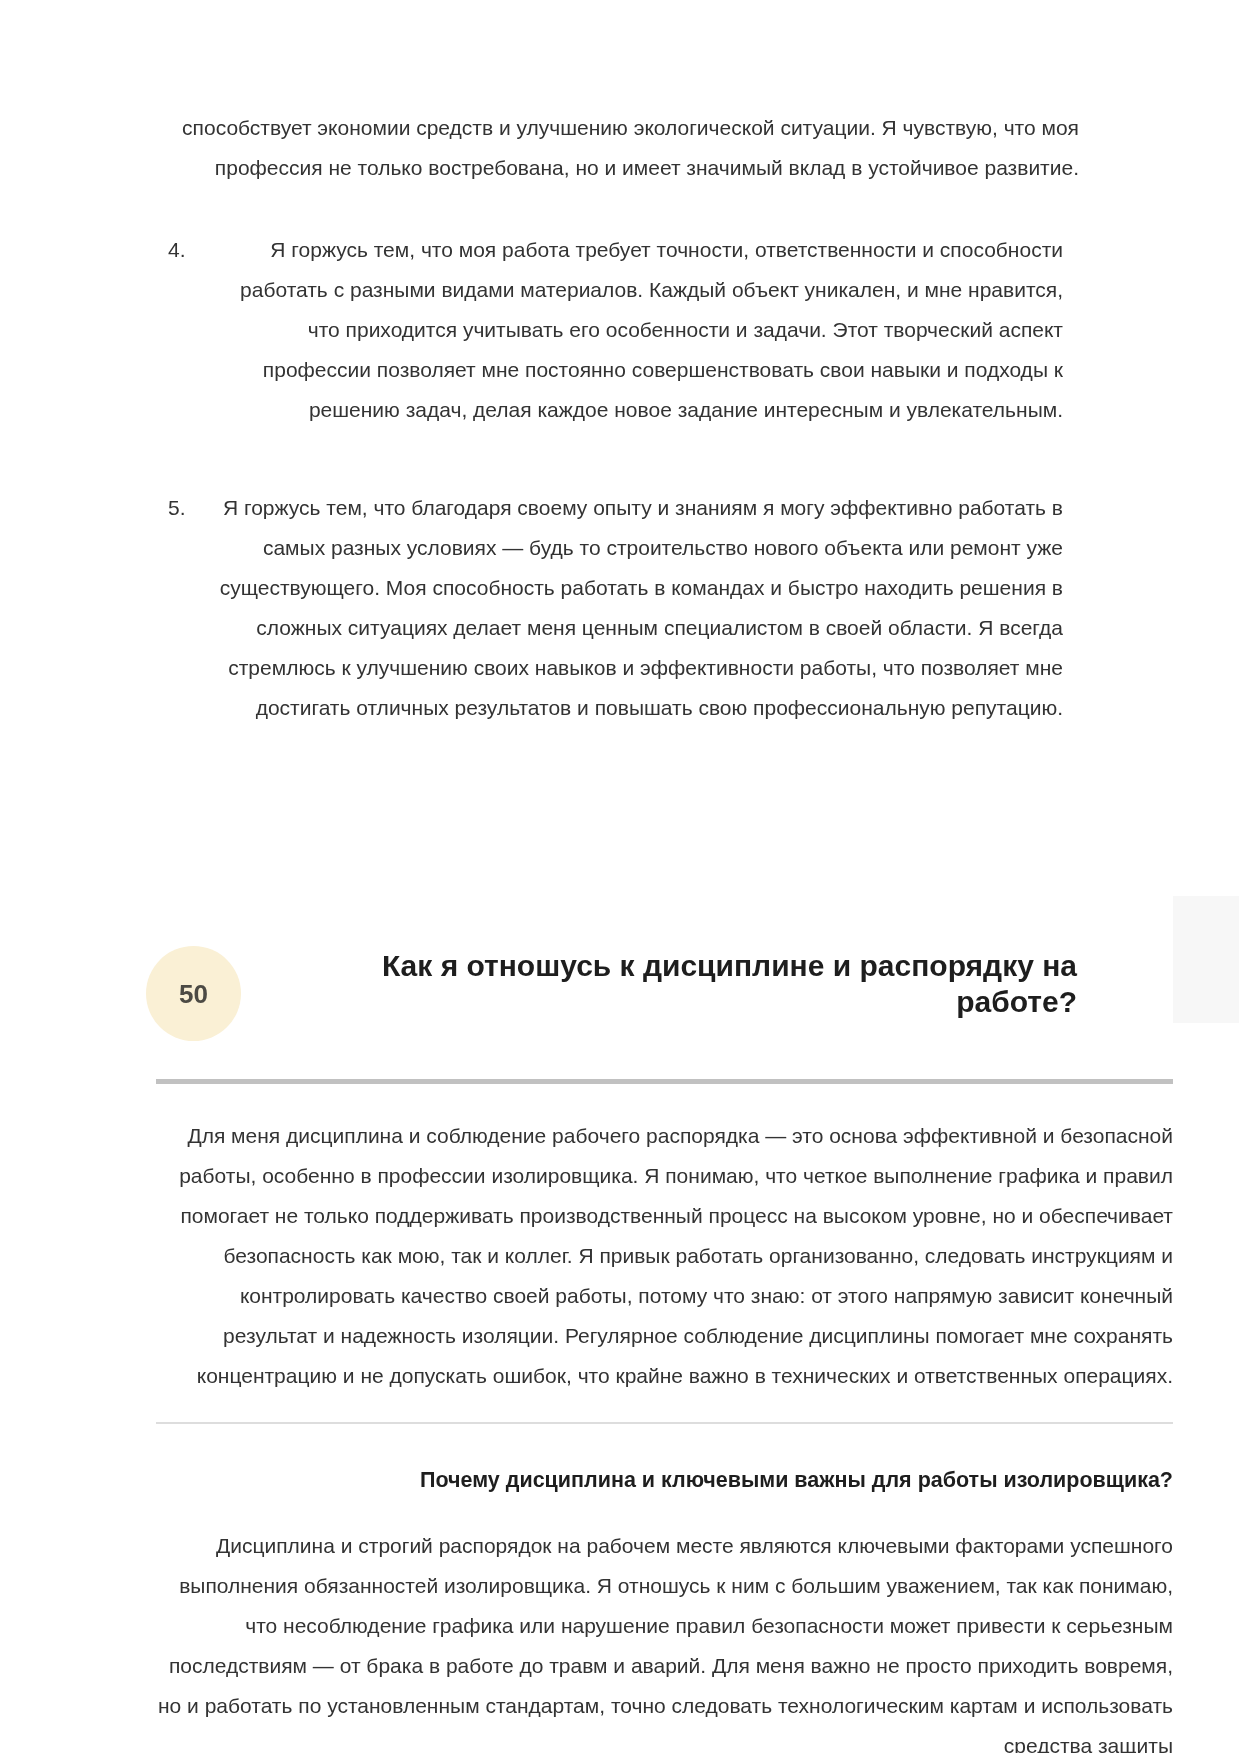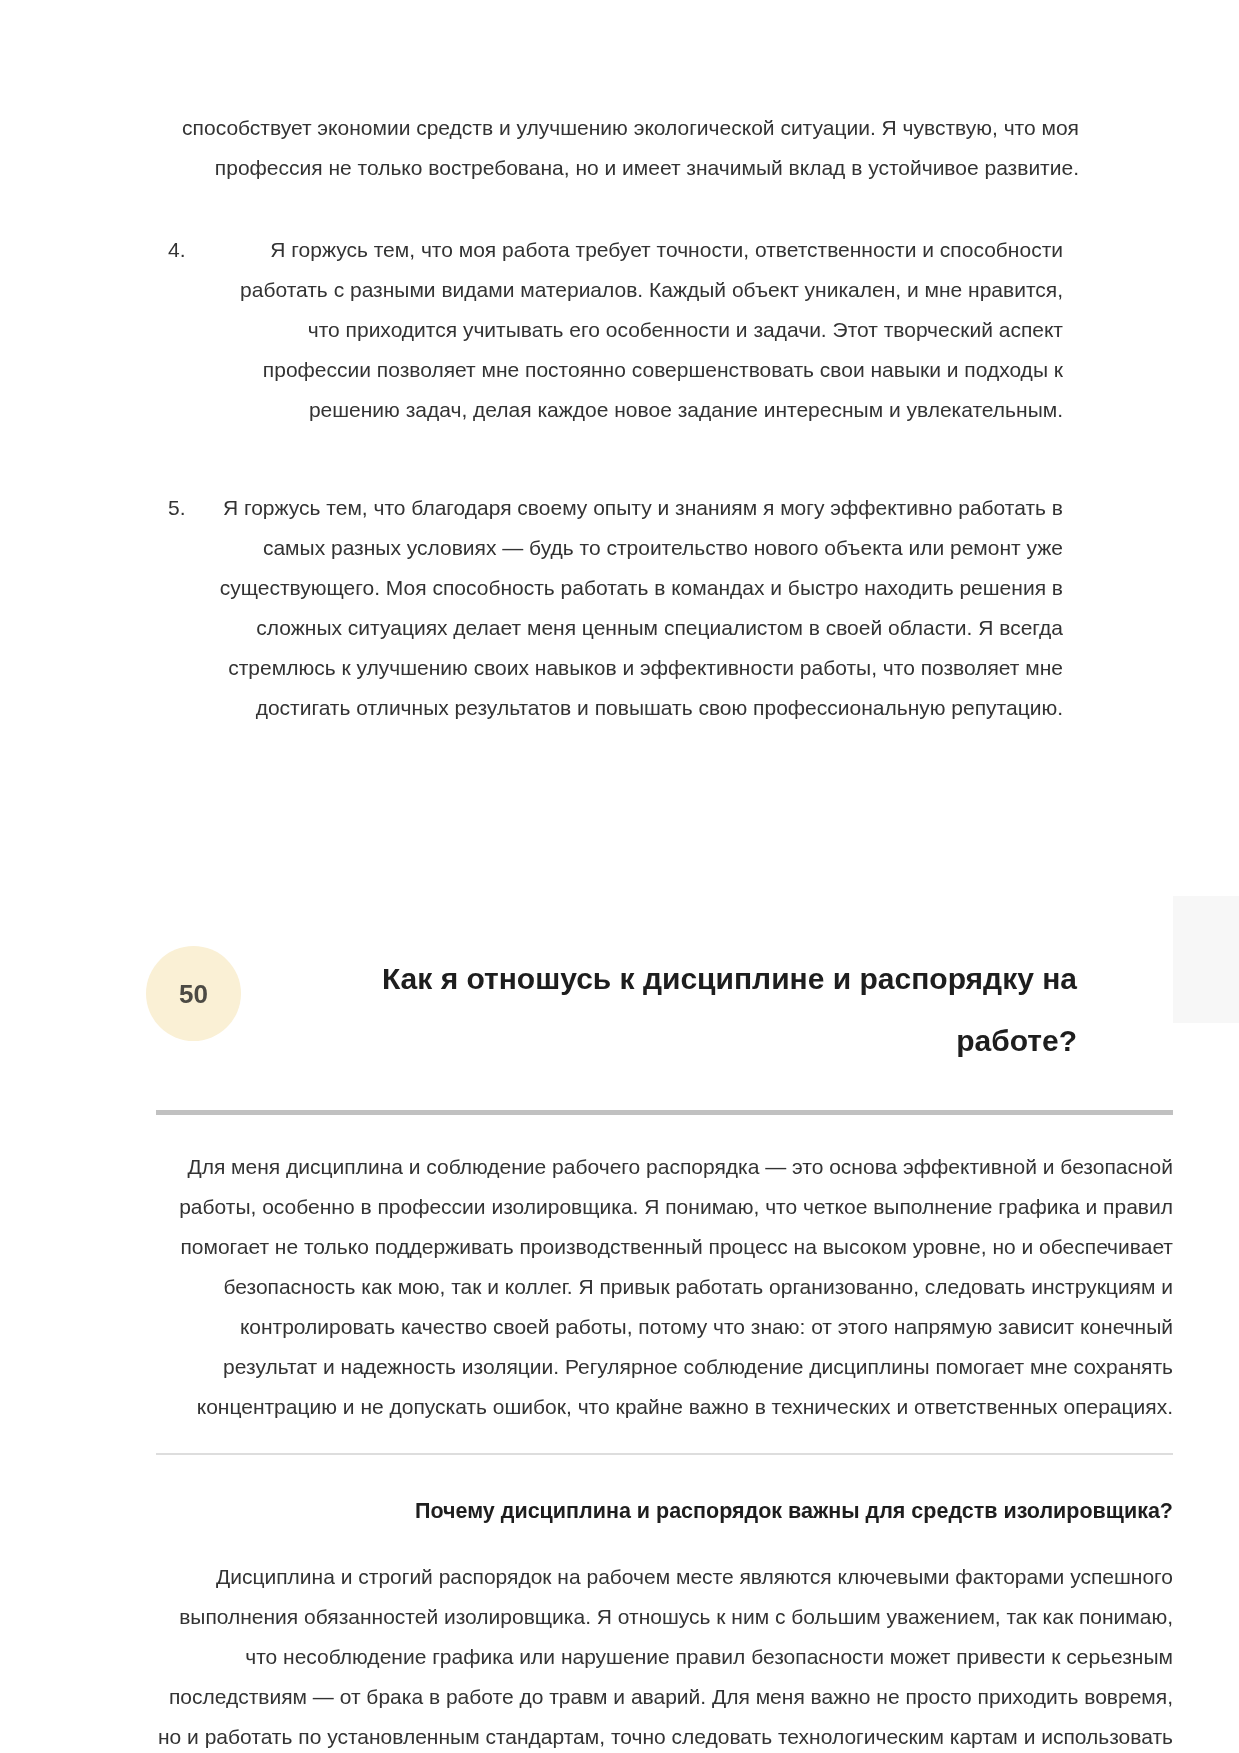--- a/index.html
+++ b/index.html
@@ -53,21 +53,21 @@
     align-items: center;
     justify-content: center;
     font-size: 26px;
     font-weight: bold;
     color: var(--badge-text, #4c4a44);
     margin-left: -10px;
   }
   .question-title {
     margin-left: 40px;
     font-size: 30px;
-    line-height: 62px;
+    line-height: 36px;
     font-weight: bold;
     color: var(--heading-text, #1e1e1e);
     max-width: 780px;
     padding-top: 2px;
   }
   .divider-strong {
     margin-top: 22px;
     height: 5px;
     background: var(--divider-strong, #c1c1c1);
     border: none;
@@ -128,20 +128,20 @@
       <div class="question-badge">50</div>
       <h2 class="question-title">Как я отношусь к дисциплине и распорядку на работе?</h2>
     </div>
 
     <div class="divider-strong"></div>
 
     <p class="answer-intro">Для меня дисциплина и соблюдение рабочего распорядка — это основа эффективной и безопасной работы, особенно в профессии изолировщика. Я понимаю, что четкое выполнение графика и правил помогает не только поддерживать производственный процесс на высоком уровне, но и обеспечивает безопасность как мою, так и коллег. Я привык работать организованно, следовать инструкциям и контролировать качество своей работы, потому что знаю: от этого напрямую зависит конечный результат и надежность изоляции. Регулярное соблюдение дисциплины помогает мне сохранять концентрацию и не допускать ошибок, что крайне важно в технических и ответственных операциях.</p>
 
     <div class="divider-light"></div>
 
-    <h3 class="subsection-heading">Почему дисциплина и распорядок важны для средств изолировщика?</h3>
+    <h3 class="subsection-heading">Почему дисциплина и ключевыми важны для работы изолировщика?</h3>
 
     <p class="subsection-body">Дисциплина и строгий распорядок на рабочем месте являются ключевыми факторами успешного выполнения обязанностей изолировщика. Я отношусь к ним с большим уважением, так как понимаю, что несоблюдение графика или нарушение правил безопасности может привести к серьезным последствиям — от брака в работе до травм и аварий. Для меня важно не просто приходить вовремя, но и работать по установленным стандартам, точно следовать технологическим картам и использовать средства защиты</p>
   </div>
 
 </div>
 
 <div class="page-edge"></div>
 
 </body></html>

